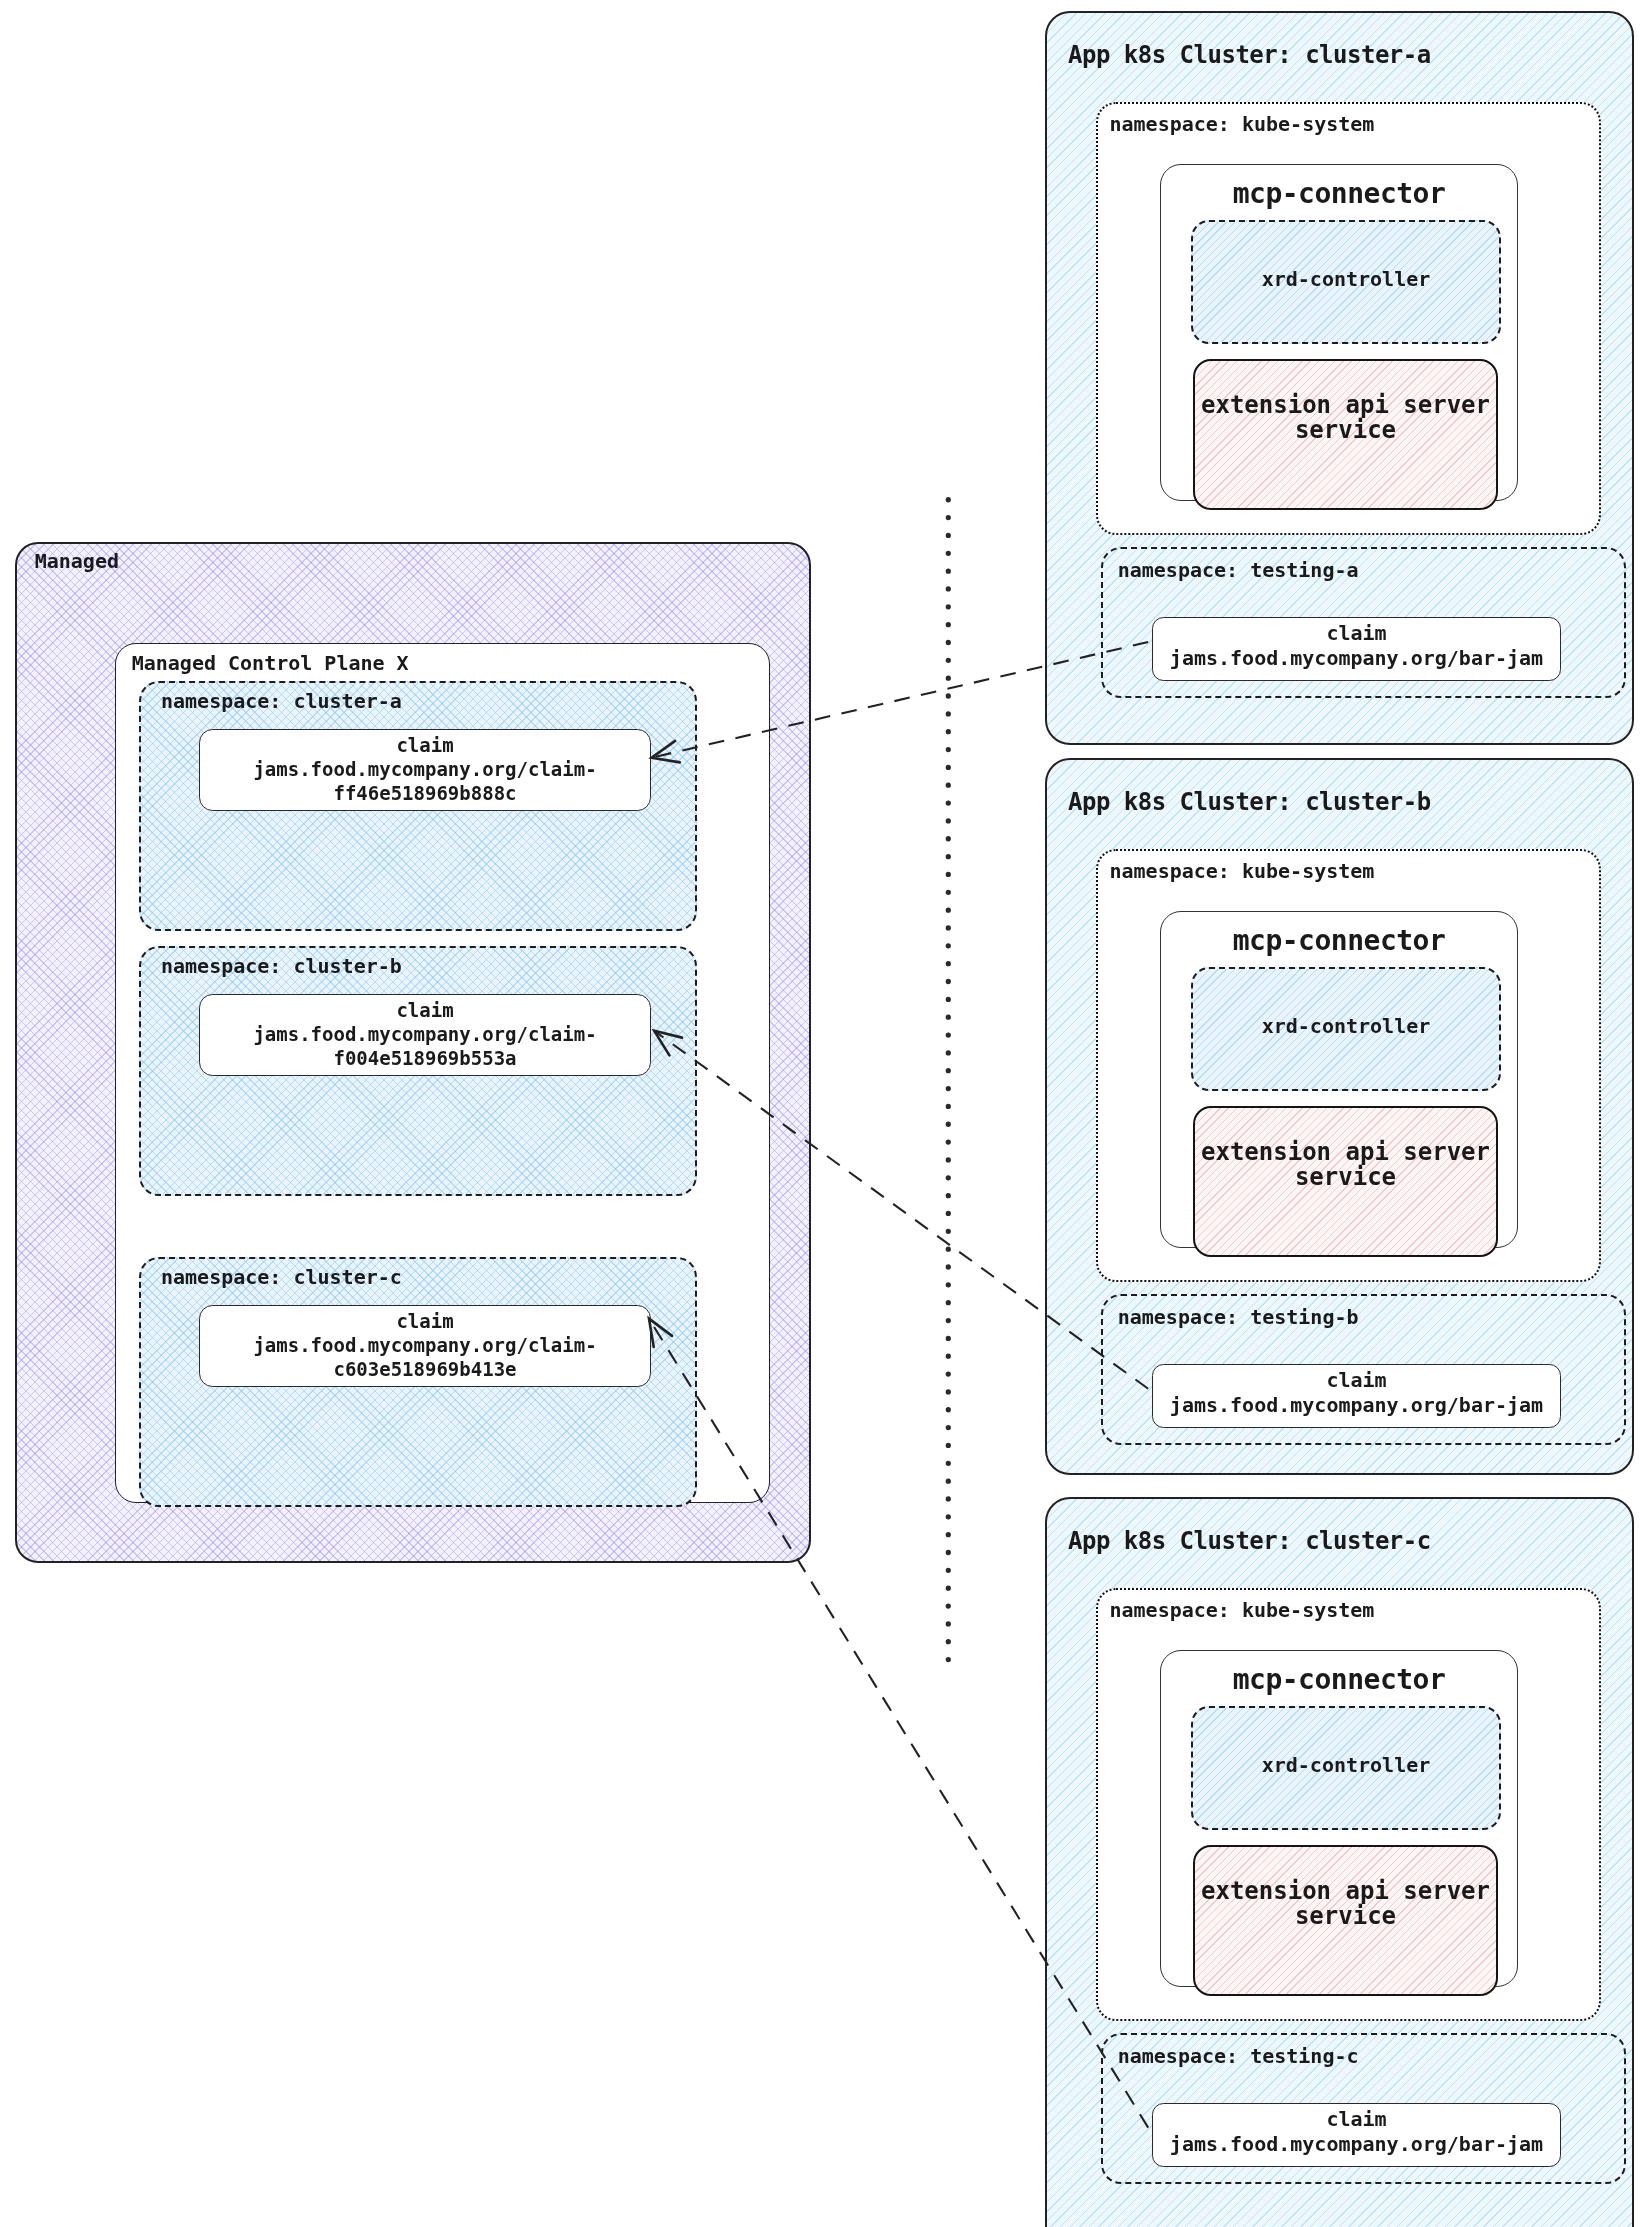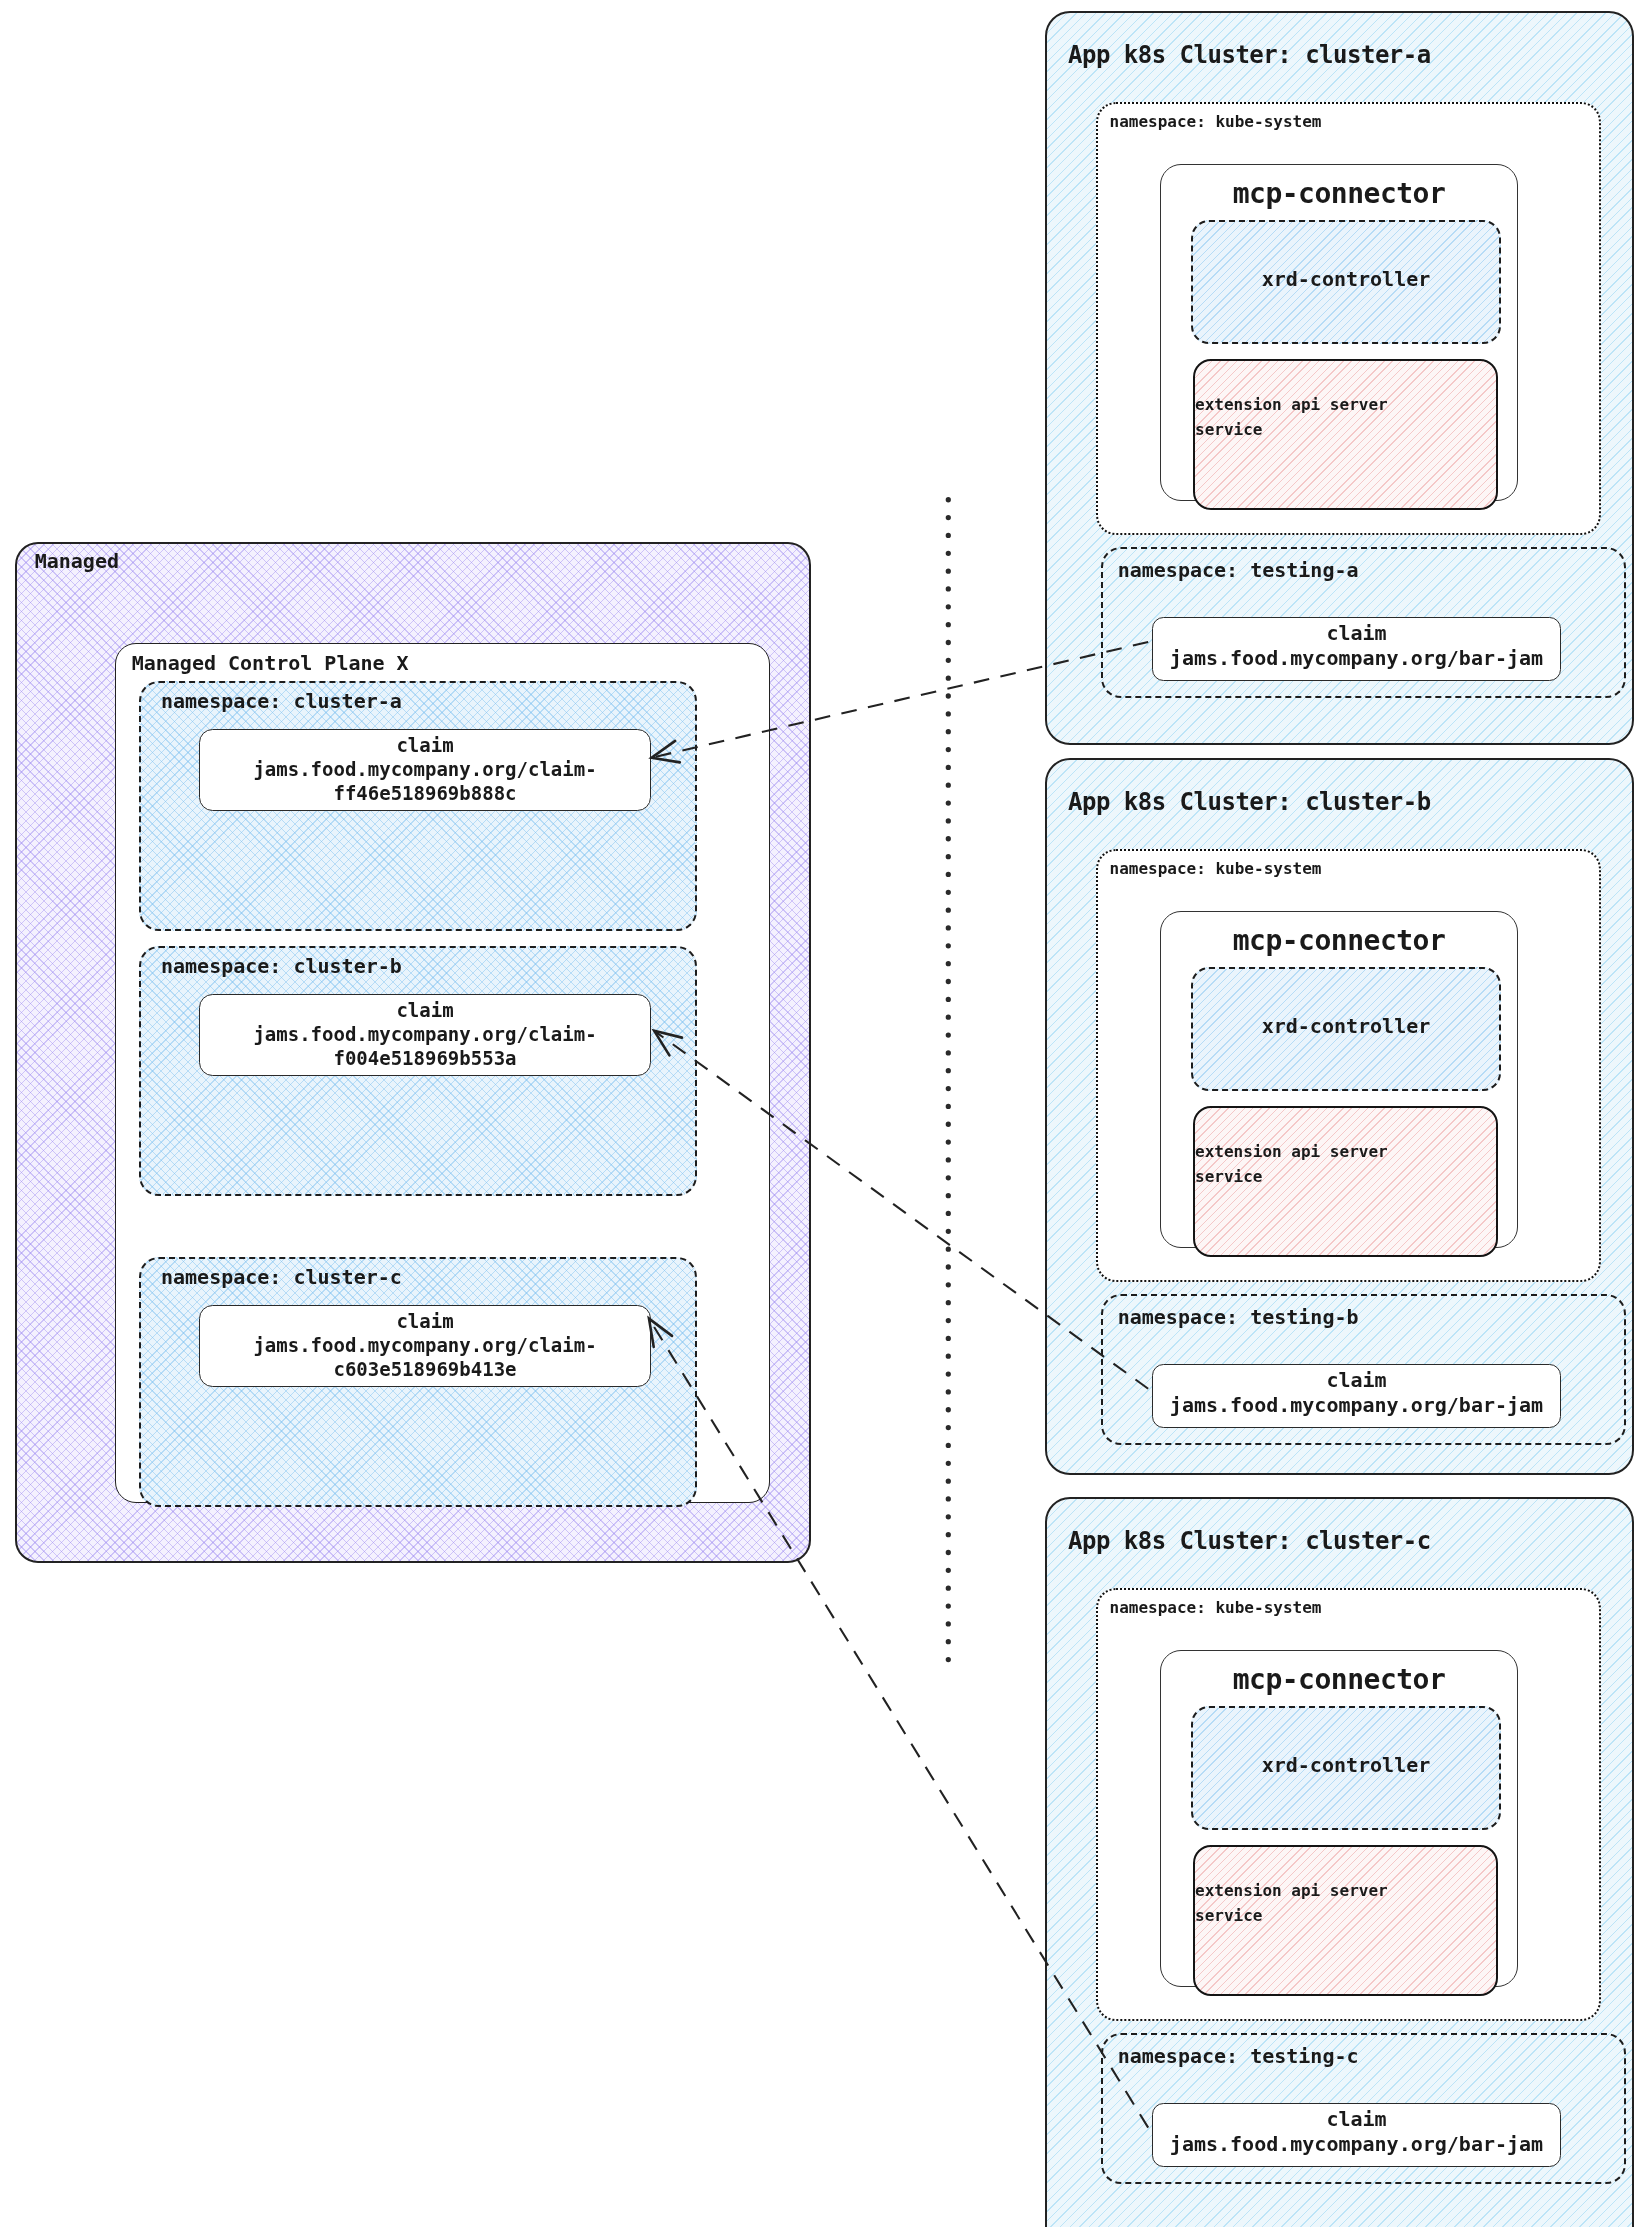--- a/index.html
+++ b/index.html
@@ -42,39 +42,39 @@
     left:1045px;width:589px;
     border:2.1px solid #222;border-radius:25px;
     background-color:#edf7fc;
     background-image:repeating-linear-gradient(135deg, rgba(115,200,240,0.40) 0 1px, transparent 1px 6.8px);
   }
   .cluster-title{position:absolute;left:21px;top:8.4px;font-size:24px;font-weight:700;letter-spacing:-0.5px;margin-top:20px;}
   .kube{
     position:absolute;left:49px;top:89px;width:501px;height:429px;
     border:2.6px dotted #111;border-radius:20px;background:#ffffff;
   }
-  .kube-label{position:absolute;left:11.5px;top:8.4px;font-size:16px;font-weight:700;}
+  .kube-label{position:absolute;left:11.5px;top:8.4px;font-size:20px;font-weight:700;}
   .mcpc{
     position:absolute;left:62px;top:60px;width:356px;height:335px;
     border:1.6px solid #333;border-radius:21px;background:#ffffff;
   }
   .mcpc-label{position:absolute;left:0;right:0;top:11.5px;text-align:center;font-size:28px;font-weight:700;letter-spacing:-0.5px;}
   .xrd{
     position:absolute;left:30px;top:55px;width:306px;height:120px;
     border:2.6px dashed #1c1c1c;border-radius:18px;
     background-color:#eaf4fc;
     background-image:repeating-linear-gradient(135deg, rgba(120,190,240,0.45) 0 1px, transparent 1px 5.8px);
     text-align:center;font-size:20px;font-weight:700;line-height:115px;
   }
   .ext{
     position:absolute;left:32px;top:194px;width:301px;height:115px;
     border:2.6px solid #141414;border-radius:18px;
     background-color:#fdf6f6;
     background-image:repeating-linear-gradient(135deg, rgba(235,150,150,0.48) 0 1px, transparent 1px 5.8px);
-    font-size:16px;font-weight:700;line-height:24.6px;padding-top:32px;
+    text-align:center;font-size:24px;font-weight:700;line-height:24.6px;padding-top:32px;
   }
   .testing{
     position:absolute;left:54px;top:534px;width:521px;height:147px;
     border:2.6px dashed #1c1c1c;border-radius:20px;background:transparent;
   }
   .testing-label{position:absolute;left:14.7px;top:9.4px;font-size:20px;font-weight:700;}
   .claim-bar{
     position:absolute;left:49px;top:68px;width:407px;height:59px;
     border:1.6px solid #2a2a2a;border-radius:11.5px;background:#ffffff;
     text-align:center;font-size:20px;font-weight:700;line-height:25px;padding-top:2.6px;

